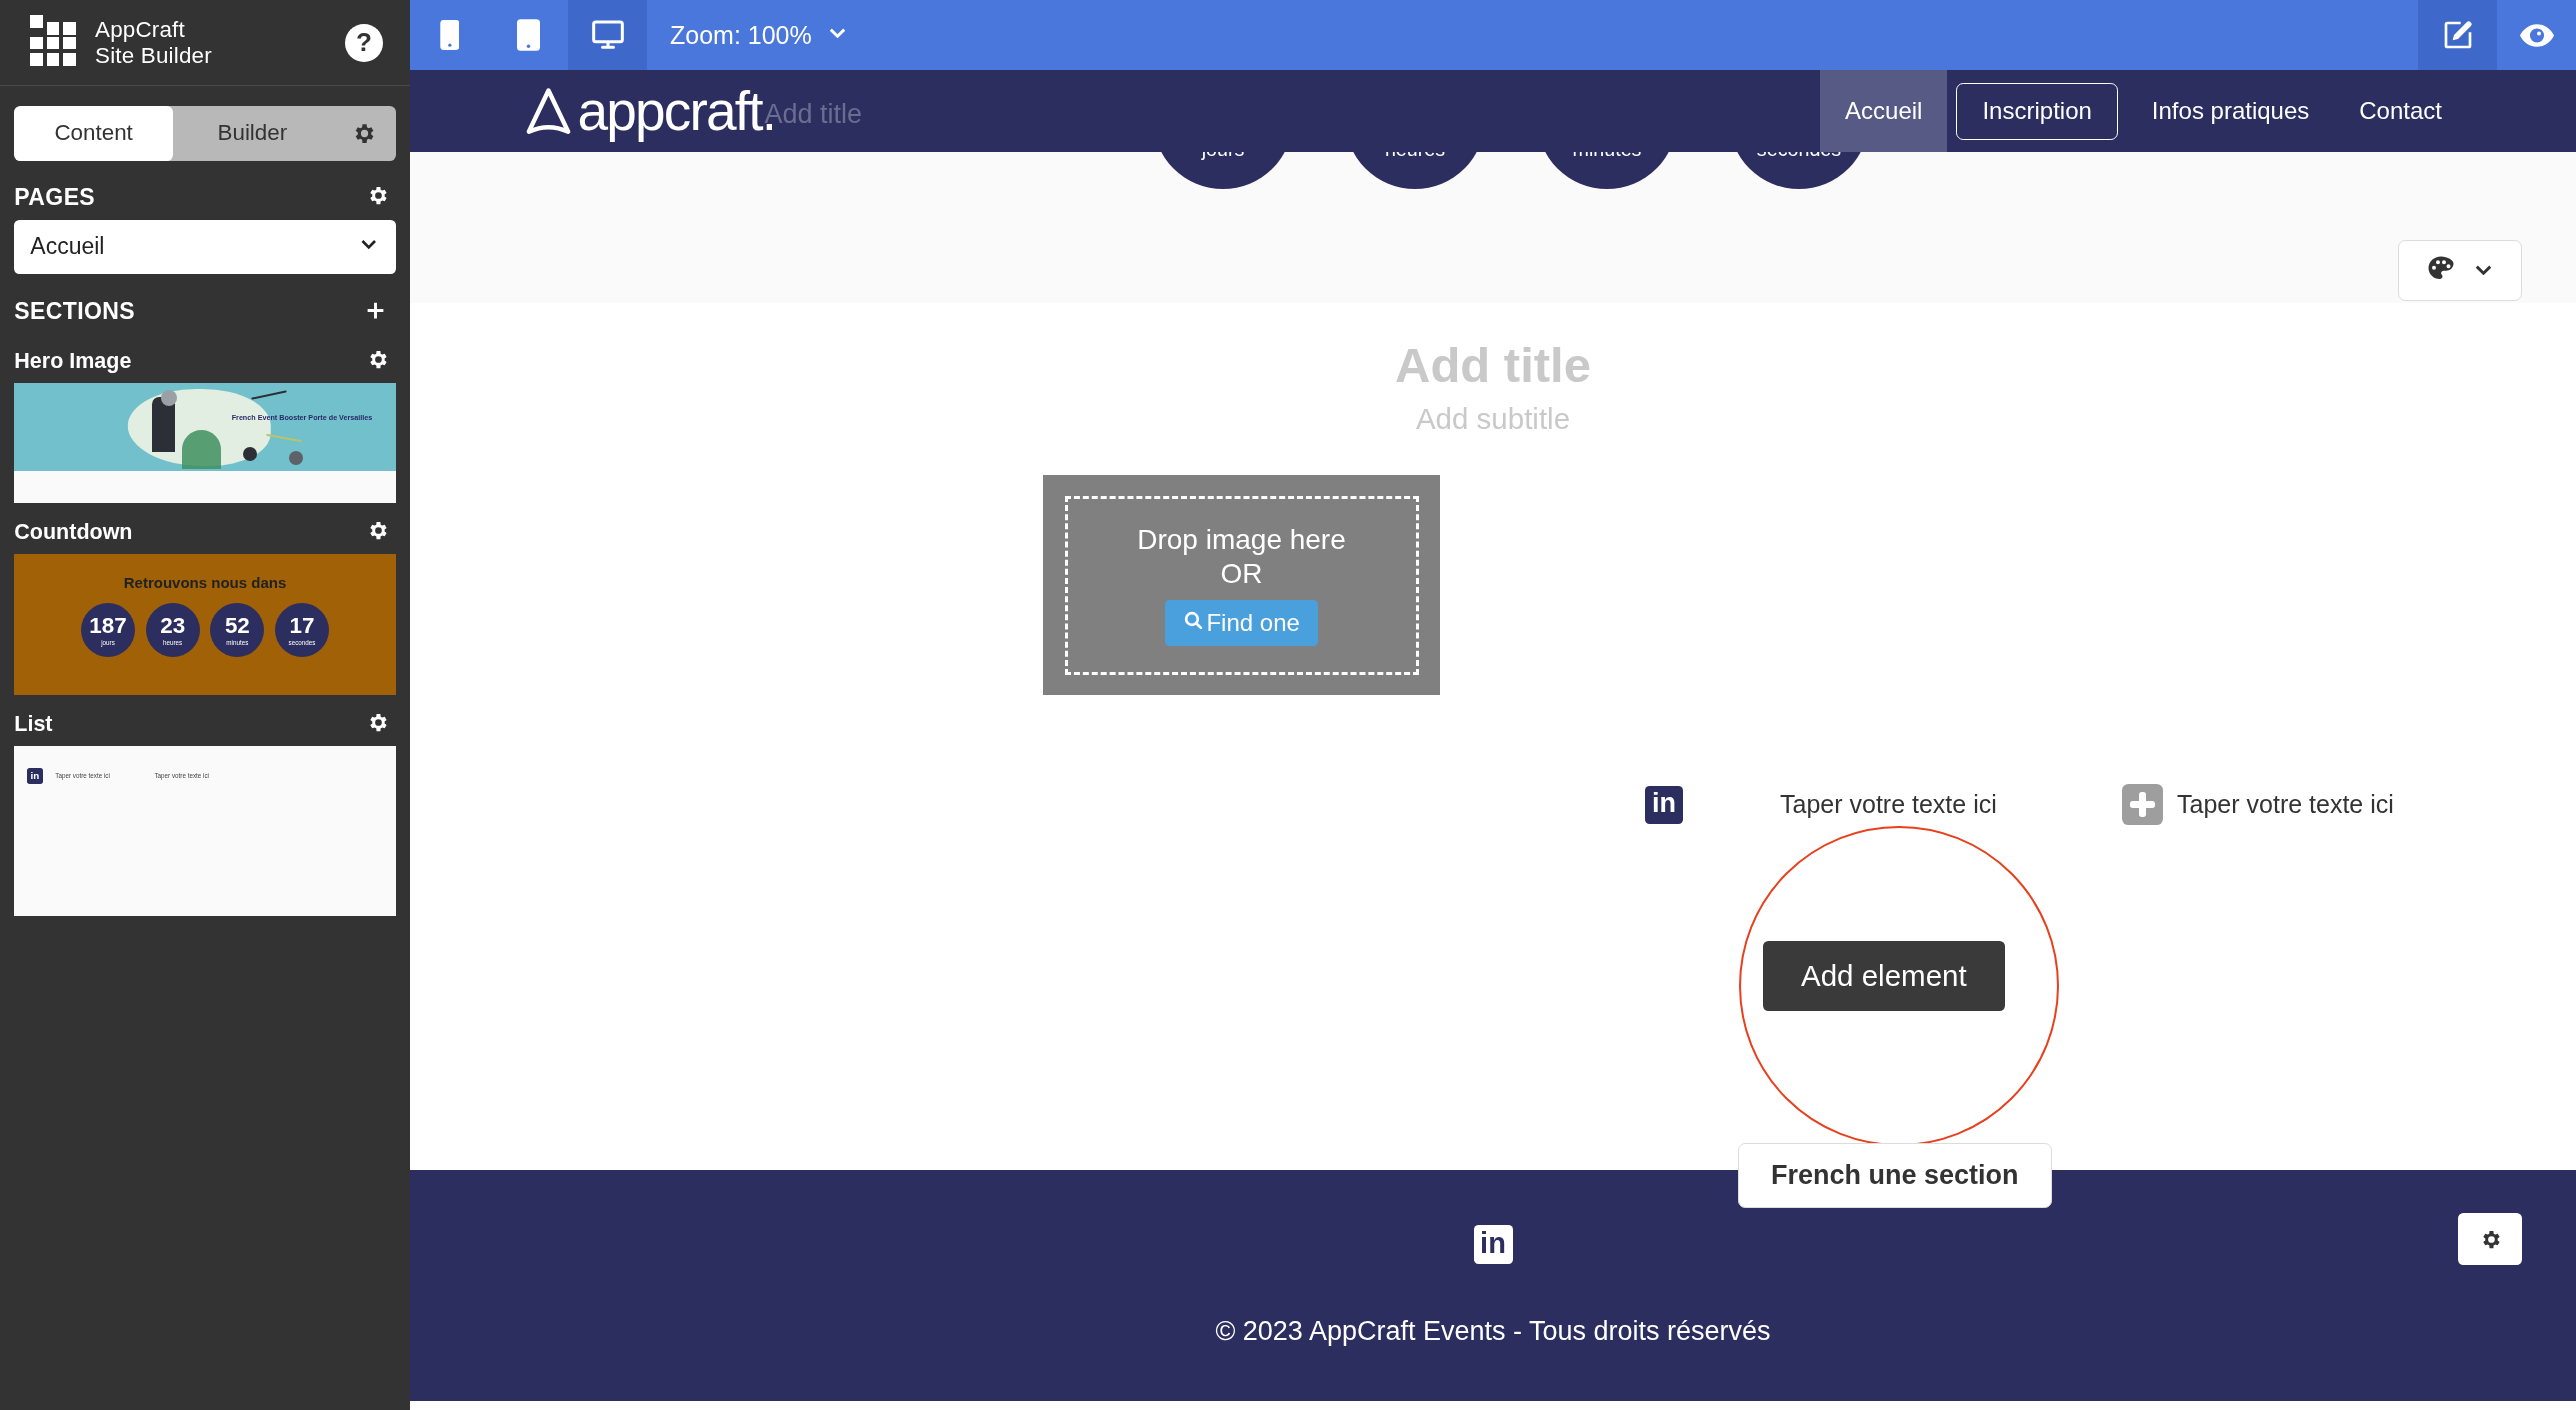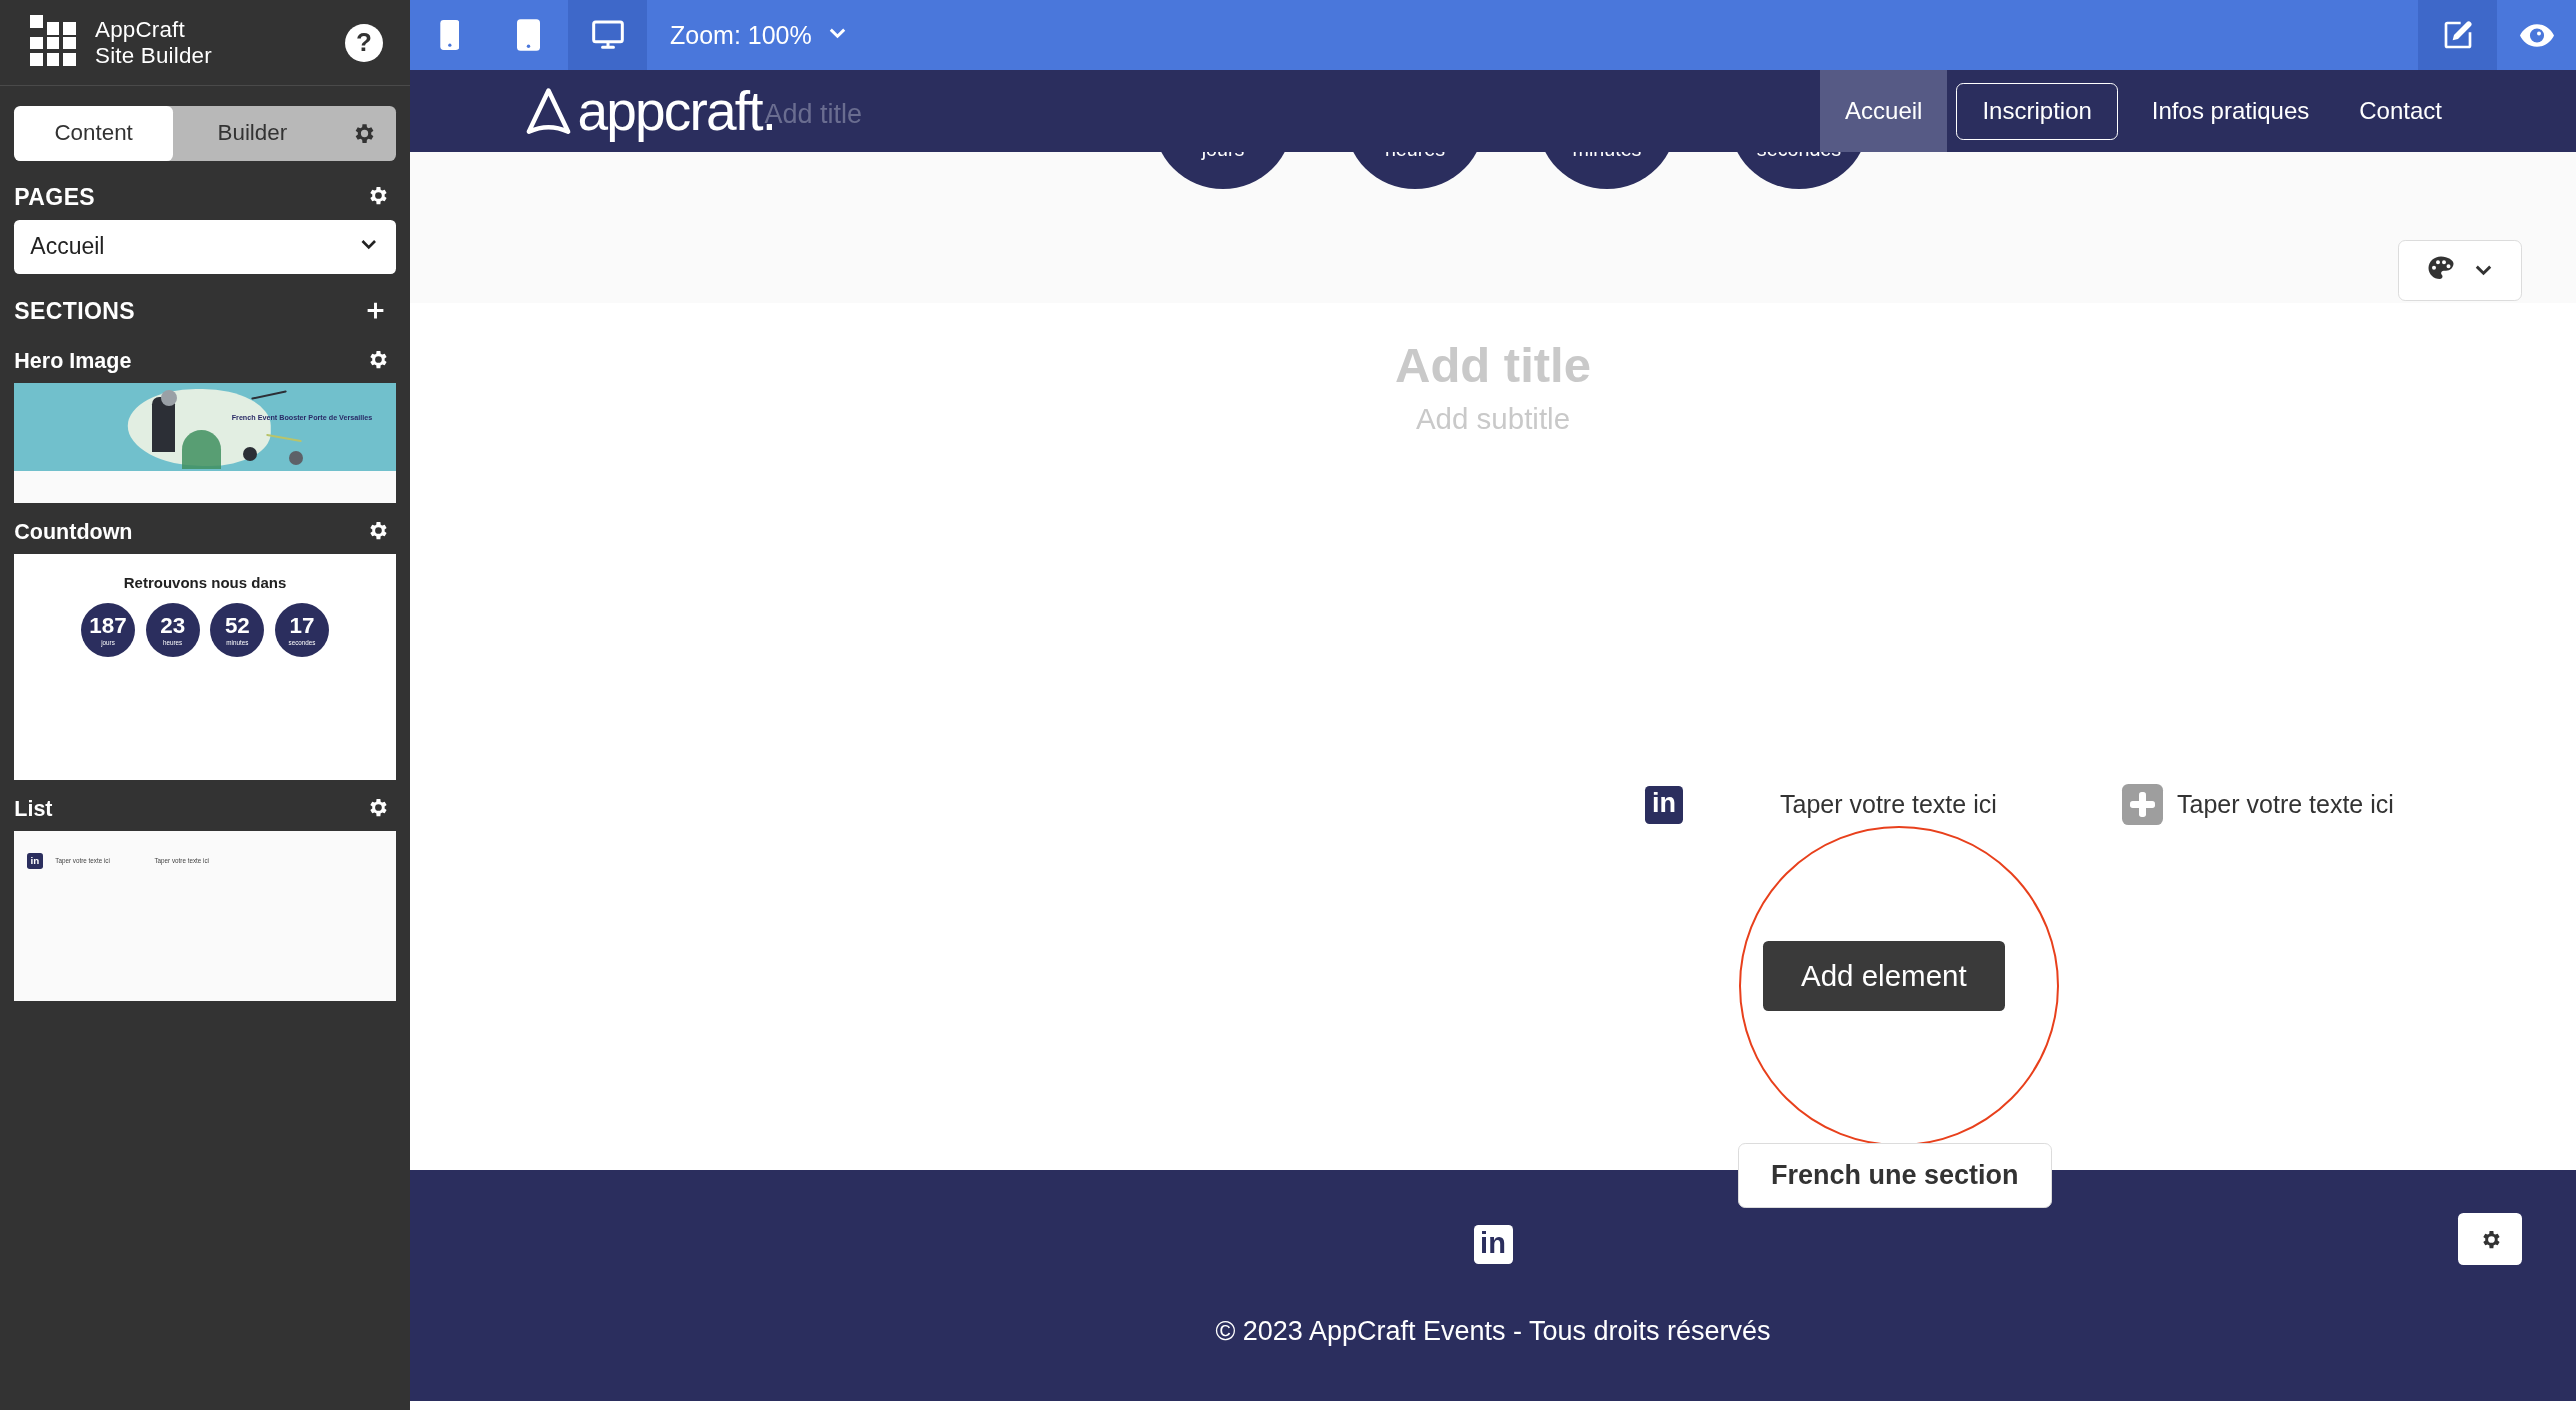--- a/index.html
+++ b/index.html
@@ -88,21 +88,21 @@
   .hero-plant {
     position: absolute; left: 44%; top: 47px; width: 39px; height: 39px;
     background: #3f8f5f; border-radius: 50% 50% 0 0; opacity: .85;
   }
   .hero-dot {
     position: absolute; width: 14.3px; height: 14.3px; border-radius: 50%; background: #2c2f36;
   }
   .hero-line {
     position: absolute; height: 1.8px; background: #2c2f36; border-radius: 1.8px;
   }
-  .thumb.countdown { height: 226px; background: #ffffff; padding-top: 19.7px; }
+  .thumb.countdown { height: 141px; background: #a16207; padding-top: 19.7px; }
   .cd-title { text-align: center; font-size: 15px; font-weight: bold; color: #222; }
   .cd-circles { display: flex; justify-content: center; gap: 10.7px; margin-top: 12.5px; }
   .cd-c {
     width: 54px; height: 54px; border-radius: 50%; background: #2b2e5e;
     color: #fff; display: flex; flex-direction: column;
     align-items: center; justify-content: center;
   }
   .cd-n { font-size: 22.4px; font-weight: bold; line-height: 1; }
   .cd-l { font-size: 6.3px; margin-top: 1.8px; }
   .thumb.list { height: 170px; background: #fafafa; padding: 21.5px 12.5px; }
@@ -486,20 +486,35 @@
               <path d="M12 2C6.5 2 2 6.1 2 11.2c0 5 4.1 8.8 9 8.8 1.3 0 2.2-.9 2.2-2 0-.5-.2-1-.6-1.4-.3-.4-.5-.8-.5-1.3 0-1.1.9-2 2-2H16c3.3 0 6-2.6 6-5.8C22 5.2 17.5 2 12 2zM6.4 12.5a1.6 1.6 0 110-3.2 1.6 1.6 0 010 3.2zm3.2-4.4a1.6 1.6 0 110-3.2 1.6 1.6 0 010 3.2zm4.8 0a1.6 1.6 0 110-3.2 1.6 1.6 0 010 3.2zm3.6 3.2a1.6 1.6 0 110-3.2 1.6 1.6 0 010 3.2z"></path>
             </svg>
         </span>
         <span>
           <svg width="23" height="23" viewBox="0 0 24 24" fill="none" stroke="#333" stroke-width="3">
               <path d="M5 9l7 7 7-7"></path>
             </svg>
         </span>
       </div>
 
+      <div class="drop-box">
+        <div class="drop-inner">
+          <div class="drop-t1">Drop image here</div>
+          <div class="drop-t2">OR</div>
+          <div class="find-btn">
+            <span>
+              <svg width="21.5" height="21.5" viewBox="0 0 24 24" fill="none" stroke="#fff" stroke-width="3">
+                  <circle cx="10" cy="10" r="6.5"></circle>
+                  <path d="M15 15l5 5" stroke-linecap="round"></path>
+                </svg>
+            </span>
+            <span>Find one</span>
+          </div>
+        </div>
+      </div>
 
       <div class="list-row">
         <div class="li-col">
           <span class="in-icon">in</span>
           <span class="li-text" style="margin-left:97px;">Taper votre texte ici</span>
         </div>
         <div class="li-col" style="margin-left:125px;">
           <span class="plus-icon"></span>
           <span class="li-text" style="margin-left:14.3px;">Taper votre texte ici</span>
         </div>

